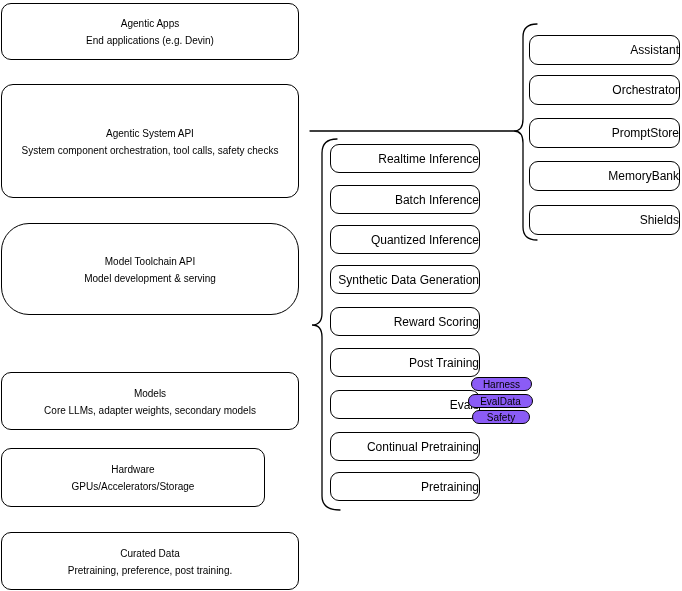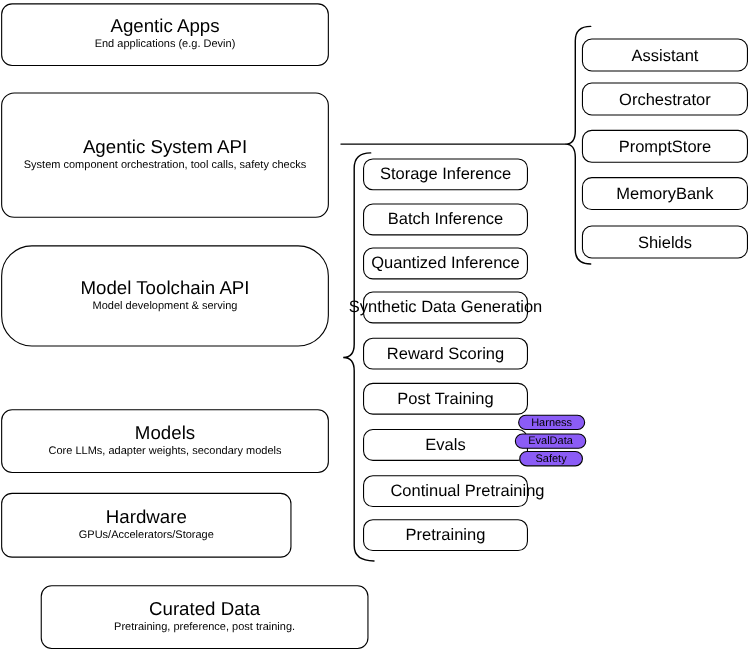--- a/index.html
+++ b/index.html
@@ -21,23 +21,23 @@
     position: absolute;
     box-sizing: border-box;
     border: 1.3px solid #000000;
     background: #ffffff;
     display: flex;
     flex-direction: column;
     align-items: center;
     justify-content: center;
     text-align: center;
   }
-  .lbox .title { font-size: 17px; line-height: 16px; white-space: nowrap; }
+  .lbox .title { font-size: 10px; line-height: 16px; white-space: nowrap; }
   .lbox .subtitle { font-size: 10px; line-height: 13px; margin-top: 2px; white-space: nowrap; }
-  .mbox, .rbox { font-size: 15px; white-space: nowrap; }
+  .mbox, .rbox { font-size: 12px; white-space: nowrap; align-items: flex-end; }
   .pill {
     position: absolute;
     box-sizing: border-box;
     border: 1.2px solid #000000;
     background: #8b5cf6;
     border-radius: 8px;
     display: flex;
     align-items: center;
     justify-content: center;
     font-size: 10px;
@@ -74,27 +74,27 @@
   <div class="box lbox" style="left:1px; top:372px; width:298px; height:58px; border-radius:10px;">
     <div class="title">Models</div>
     <div class="subtitle">Core LLMs, adapter weights, secondary models</div>
   </div>
 
   <div class="box lbox" style="left:1px; top:448px; width:264px; height:59px; border-radius:10px;">
     <div class="title">Hardware</div>
     <div class="subtitle">GPUs/Accelerators/Storage</div>
   </div>
 
-  <div class="box lbox" style="left:1px; top:532px; width:298px; height:58px; border-radius:10px;margin-left:36px;">
+  <div class="box lbox" style="left:1px; top:532px; width:298px; height:58px; border-radius:10px;">
     <div class="title">Curated Data</div>
     <div class="subtitle">Pretraining, preference, post training.</div>
   </div>
 
   <div class="box mbox" style="left:330px; top:144px; width:150px; height:29px; border-radius:9px;">
-    <span>Storage Inference</span>
+    <span>Realtime Inference</span>
   </div>
   <div class="box mbox" style="left:330px; top:185px; width:150px; height:29px; border-radius:9px;">
     <span>Batch Inference</span>
   </div>
   <div class="box mbox" style="left:330px; top:225px; width:150px; height:29px; border-radius:9px;">
     <span>Quantized Inference</span>
   </div>
   <div class="box mbox" style="left:330px; top:265px; width:150px; height:29px; border-radius:9px;">
     <span>Synthetic Data Generation</span>
   </div>

